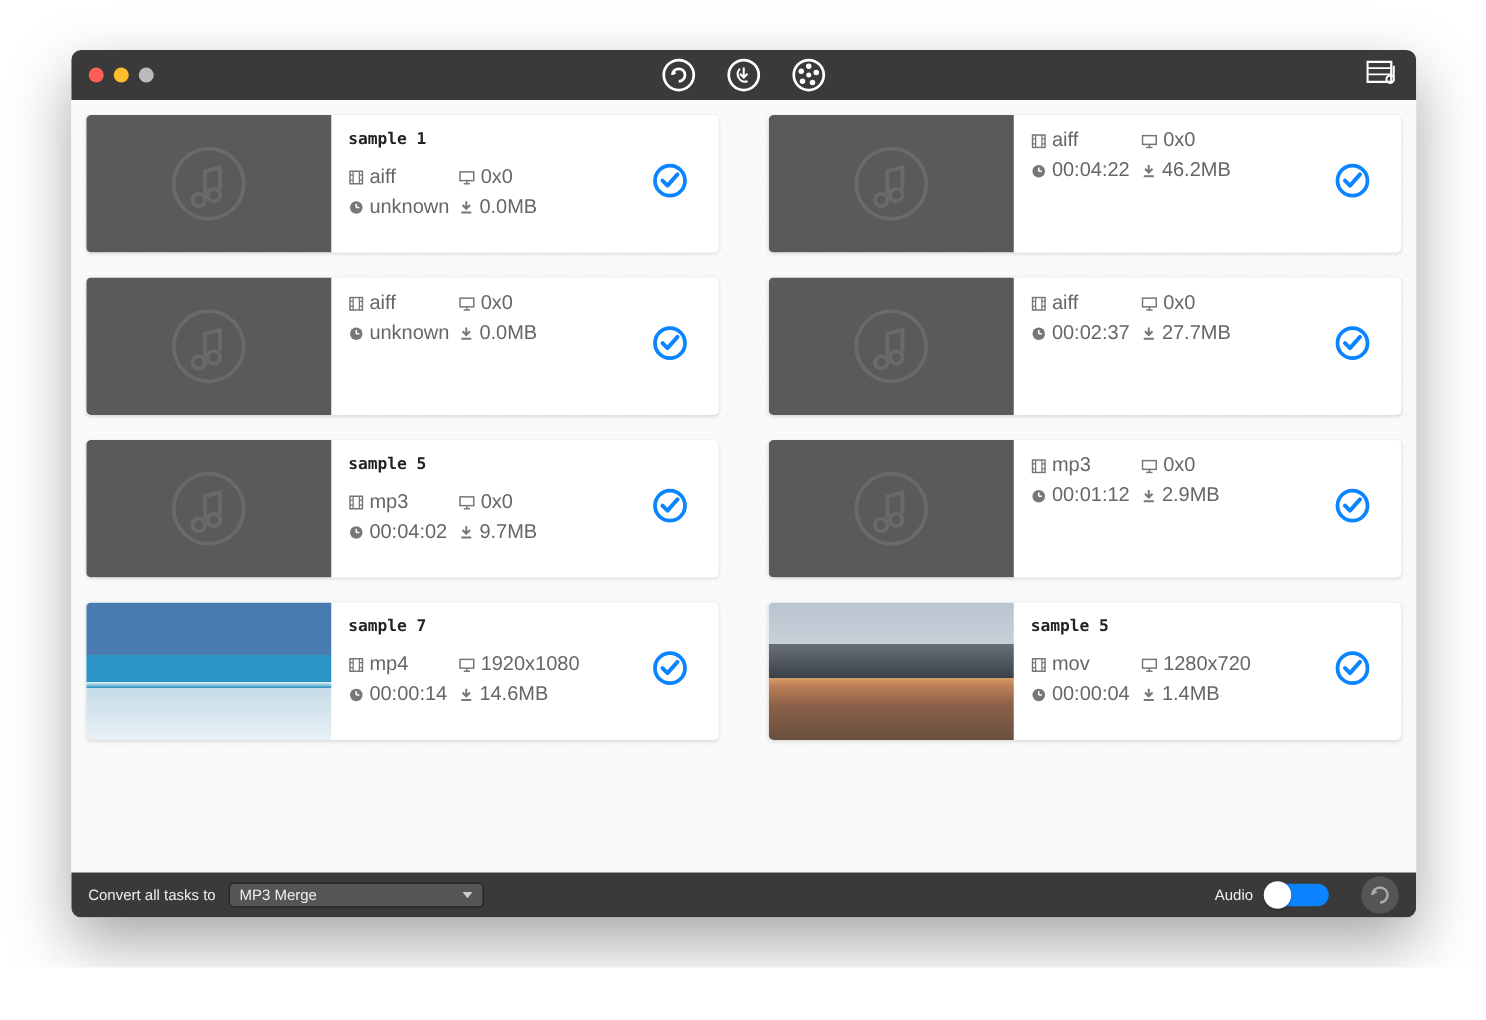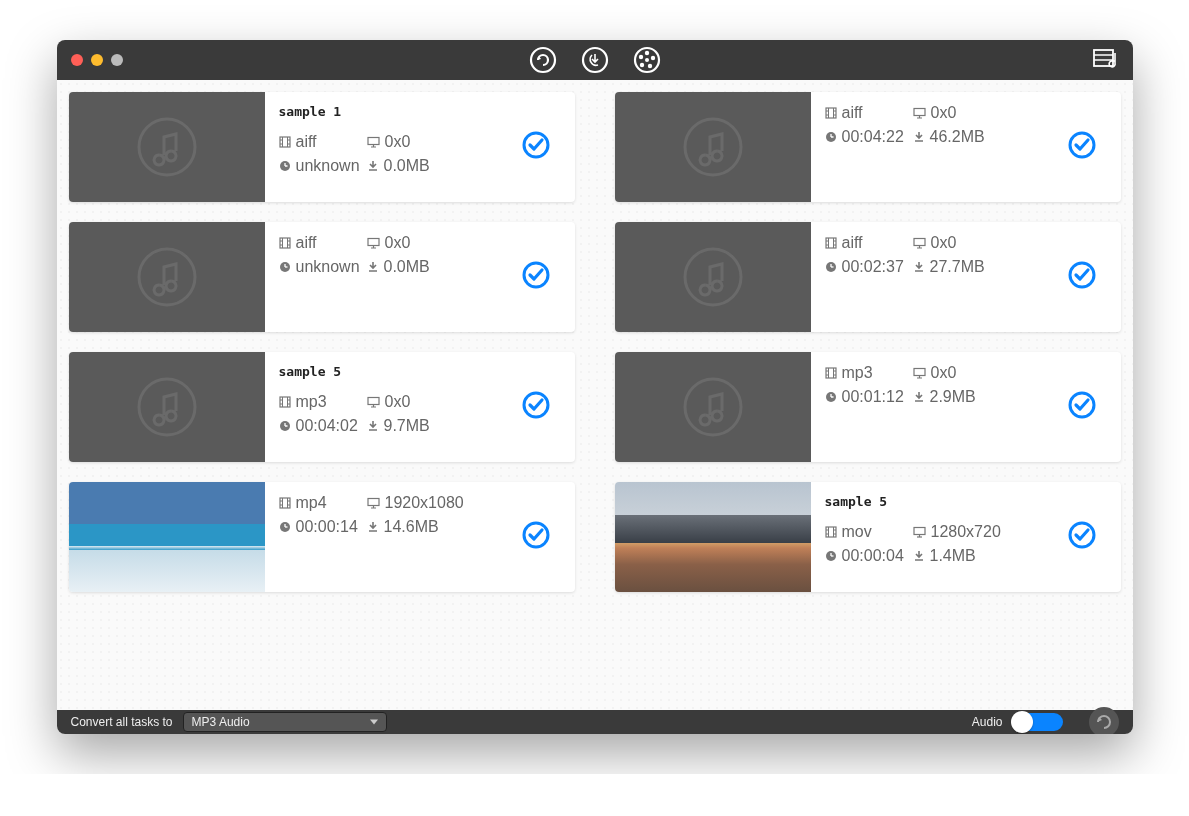--- a/index.html
+++ b/index.html
@@ -92,21 +92,21 @@
   .meta span{display:flex;align-items:center;gap:5px;}
   .meta svg{flex-shrink:0;}
   .check{
     position:absolute;
     right:24px;
     top:50%;
     transform:translateY(-50%);
     cursor:pointer;
   }
   .footer{
-    height:24px;
+    height:36px;
     background:#3a3a3a;
     display:flex;
     align-items:center;
     padding:0 14px;
     color:#eee;
     font-size:12px;
     gap:10px;
   }
   .select{
     background:#555;
@@ -528,20 +528,21 @@
             </div>
             <div class="check"><svg width="30" height="30" viewBox="0 0 30 30">
                 <circle cx="15" cy="15" r="12" fill="none" stroke="#0a84ff" stroke-width="3"></circle>
                 <path d="M9 15 l4 4 l8 -9" fill="none" stroke="#0a84ff" stroke-width="3.2" stroke-linecap="round" stroke-linejoin="round"></path>
               </svg></div>
           </div>
         </div>
         <div class="card">
           <div class="thumb video1"></div>
           <div class="info">
+            <div class="name">sample 7</div>
             <div class="meta">
               <span>
                 <span>
                   <svg width="12" height="12" viewBox="0 0 12 12">
                     <rect x="1" y="1" width="10" height="10" fill="none" stroke="#777" stroke-width="1.2"></rect>
                     <line x1="3.5" y1="1" x2="3.5" y2="11" stroke="#777"></line>
                     <line x1="8.5" y1="1" x2="8.5" y2="11" stroke="#777"></line>
                     <line x1="1" y1="4" x2="3.5" y2="4" stroke="#777"></line>
                     <line x1="1" y1="8" x2="3.5" y2="8" stroke="#777"></line>
                     <line x1="8.5" y1="4" x2="11" y2="4" stroke="#777"></line>
@@ -638,21 +639,21 @@
                 <path d="M9 15 l4 4 l8 -9" fill="none" stroke="#0a84ff" stroke-width="3.2" stroke-linecap="round" stroke-linejoin="round"></path>
               </svg></div>
           </div>
         </div>
       </div>
   </div>
 
   <div class="footer">
     <span>Convert all tasks to</span>
     <div class="select">
-      <span>MP3 Audio</span>
+      <span>MP3 Merge</span>
     </div>
     <div class="footer-spacer"></div>
     <span>Audio</span>
     <div class="toggle"></div>
     <div class="round-btn">
       <svg width="20" height="20" viewBox="0 0 20 20">
           <path d="M4 10 A6 6 0 1 1 10 16" fill="none" stroke="#aaa" stroke-width="2"></path>
           <path d="M5 5 l-2 5 l5 -2 z" fill="#aaa"></path>
         </svg>
     </div>

